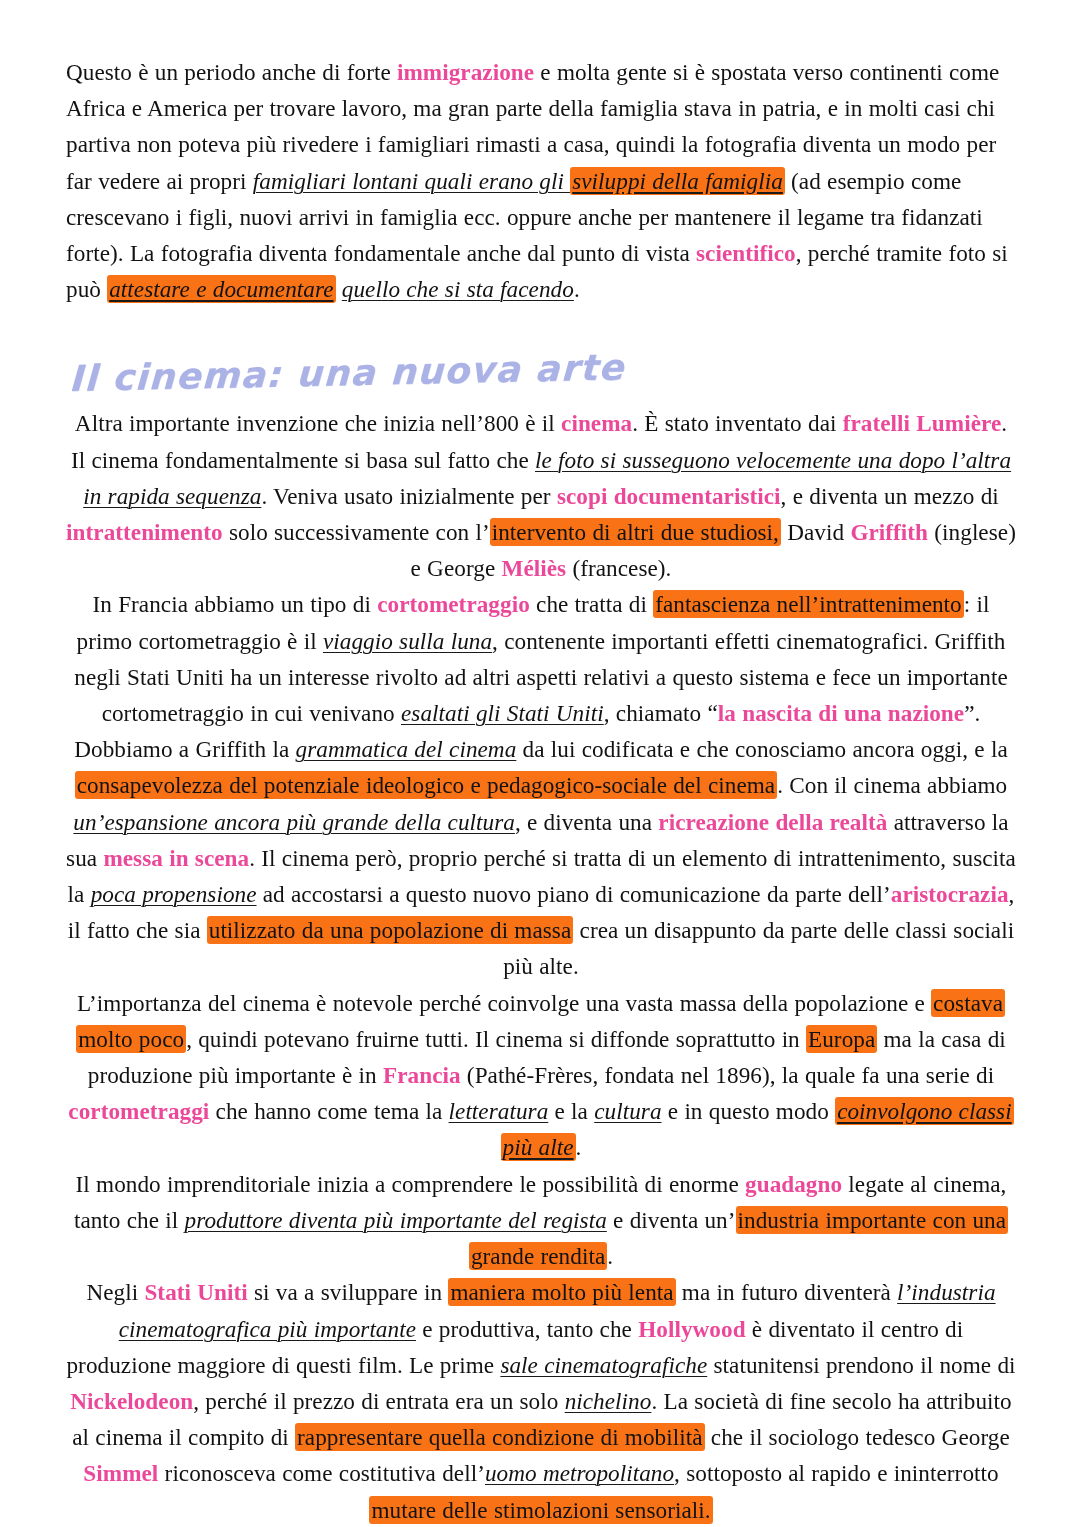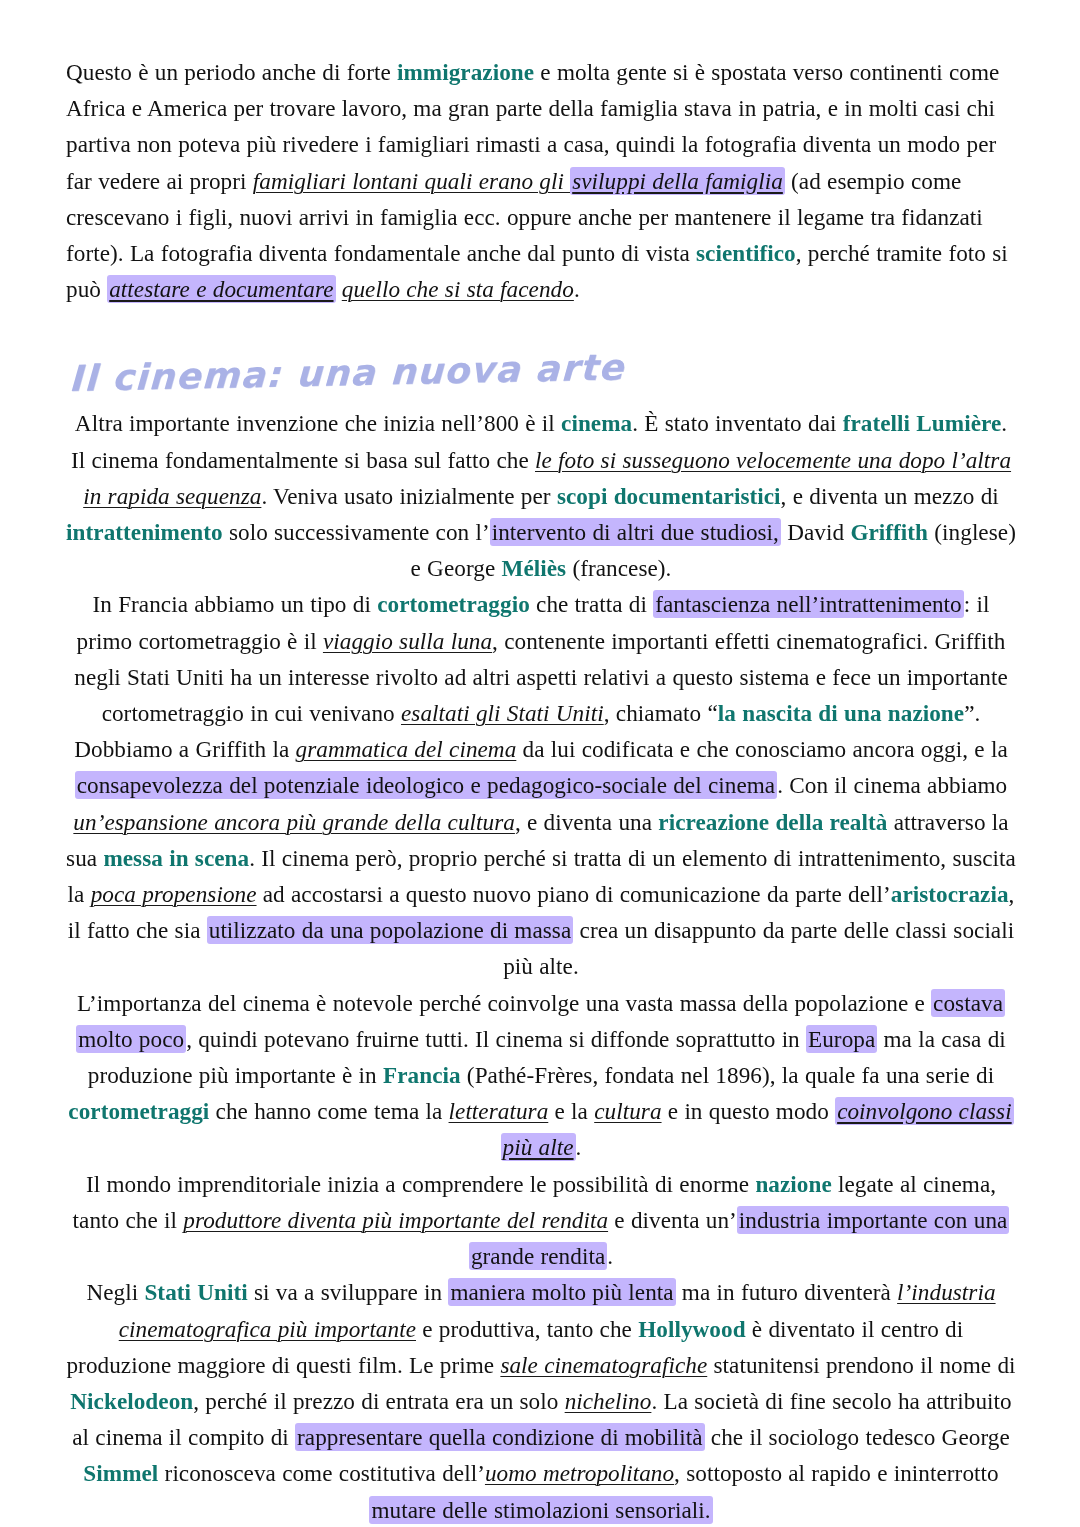--- a/index.html
+++ b/index.html
@@ -49,37 +49,37 @@
     transform-origin: left center;
     display: inline-block;
     text-shadow: 0.5px 0.5px 0 rgba(168,176,226,0.55);
   }
   .heading-wrap {
     height: 46px;
     overflow: visible;
   }
   
   .kw {           
-    color: #0f766e;
+    color: #ec4899;
     font-weight: 700;
   }
   .ul {           
     text-decoration: underline;
     text-decoration-color: #1a1a1a;
     text-decoration-thickness: 1.4px;
     text-underline-offset: 3.2px;
     font-style: italic;
   }
   .ul-blue {      
     text-decoration-color: #a8afe4;
     text-decoration-thickness: 2.2px;
     text-underline-offset: 3.2px;
   }
   .hl {           
-    background-color: #c4b5fd;
+    background-color: #f97316;
     border-radius: 3px;
     box-decoration-break: clone;
     -webkit-box-decoration-break: clone;
     padding: 1px 2px;
   }
   .hl.ul {
     text-decoration: underline;
     text-decoration-color: #1a1a1a;
   }
   .block {
@@ -99,17 +99,17 @@
   <div class="heading-wrap">
     <span class="heading-script">Il cinema: una nuova arte</span>
   </div>
 
   <p class="para block">Altra importante invenzione che inizia nell’800 è il <span class="kw">cinema</span>. È stato inventato dai <span class="kw">fratelli Lumière</span>. Il cinema fondamentalmente si basa sul fatto che <span class="ul">le foto si susseguono velocemente una dopo l’altra in rapida sequenza</span>. Veniva usato inizialmente per <span class="kw">scopi documentaristici</span>, e diventa un mezzo di <span class="kw">intrattenimento</span> solo successivamente con l’<span class="hl">intervento di altri due studiosi,</span> David <span class="kw">Griffith</span> (inglese) e George <span class="kw">Méliès</span> (francese).</p>
 
   <p class="para block">In Francia abbiamo un tipo di <span class="kw">cortometraggio</span> che tratta di <span class="hl">fantascienza nell’intrattenimento</span>: il primo cortometraggio è il <span class="ul">viaggio sulla luna</span>, contenente importanti effetti cinematografici. Griffith negli Stati Uniti ha un interesse rivolto ad altri aspetti relativi a questo sistema e fece un importante cortometraggio in cui venivano <span class="ul">esaltati gli Stati Uniti</span>, chiamato “<span class="kw">la nascita di una nazione</span>”. Dobbiamo a Griffith la <span class="ul">grammatica del cinema</span> da lui codificata e che conosciamo ancora oggi, e la <span class="hl">consapevolezza del potenziale ideologico e pedagogico-sociale del cinema</span>. Con il cinema abbiamo <span class="ul">un’espansione ancora più grande della cultura</span>, e diventa una <span class="kw">ricreazione della realtà</span> attraverso la sua <span class="kw">messa in scena</span>. Il cinema però, proprio perché si tratta di un <span class="ul-blue">elemento di intrattenimento</span>, suscita la <span class="ul">poca propensione</span> ad accostarsi a questo nuovo piano di comunicazione da parte dell’<span class="kw">aristocrazia</span>, il fatto che sia <span class="hl">utilizzato da una popolazione di massa</span> crea un disappunto da parte delle classi sociali più alte.</p>
 
   <p class="para block">L’importanza del cinema è notevole perché coinvolge una vasta massa della popolazione e <span class="hl">costava molto poco</span>, quindi potevano fruirne tutti. Il cinema si diffonde soprattutto in <span class="hl">Europa</span> ma la casa di produzione più importante è in <span class="kw">Francia</span> (Pathé-Frères, fondata nel 1896), la quale fa una serie di <span class="kw">cortometraggi</span> che hanno come tema la <span class="ul">letteratura</span> e la <span class="ul">cultura</span> e in questo modo <span class="hl ul">coinvolgono classi più alte</span>.</p>
 
-  <p class="para block">Il mondo imprenditoriale inizia a comprendere le possibilità di enorme <span class="kw">nazione</span> legate al cinema, tanto che il <span class="ul">produttore diventa più importante del rendita</span> e diventa un’<span class="hl">industria importante con una grande rendita</span>.</p>
+  <p class="para block">Il mondo imprenditoriale inizia a comprendere le possibilità di enorme <span class="kw">guadagno</span> legate al cinema, tanto che il <span class="ul">produttore diventa più importante del regista</span> e diventa un’<span class="hl">industria importante con una grande rendita</span>.</p>
 
   <p class="para block">Negli <span class="kw">Stati Uniti</span> si va a sviluppare in <span class="hl">maniera molto più lenta</span> ma in futuro diventerà <span class="ul">l’industria cinematografica più importante</span> e produttiva, tanto che <span class="kw">Hollywood</span> è diventato il centro di produzione maggiore di questi film.  Le prime <span class="ul">sale cinematografiche</span> statunitensi prendono il nome di <span class="kw">Nickelodeon</span>, perché il prezzo di entrata era un solo <span class="ul">nichelino</span>. La società di fine secolo ha attribuito al cinema il compito di <span class="hl">rappresentare quella condizione di mobilità</span> che il sociologo tedesco George <span class="kw">Simmel</span> riconosceva come costitutiva dell’<span class="ul">uomo metropolitano</span>, sottoposto al rapido e ininterrotto <span class="hl">mutare delle stimolazioni sensoriali.</span></p>
 
 </div>
 
 </body></html>

